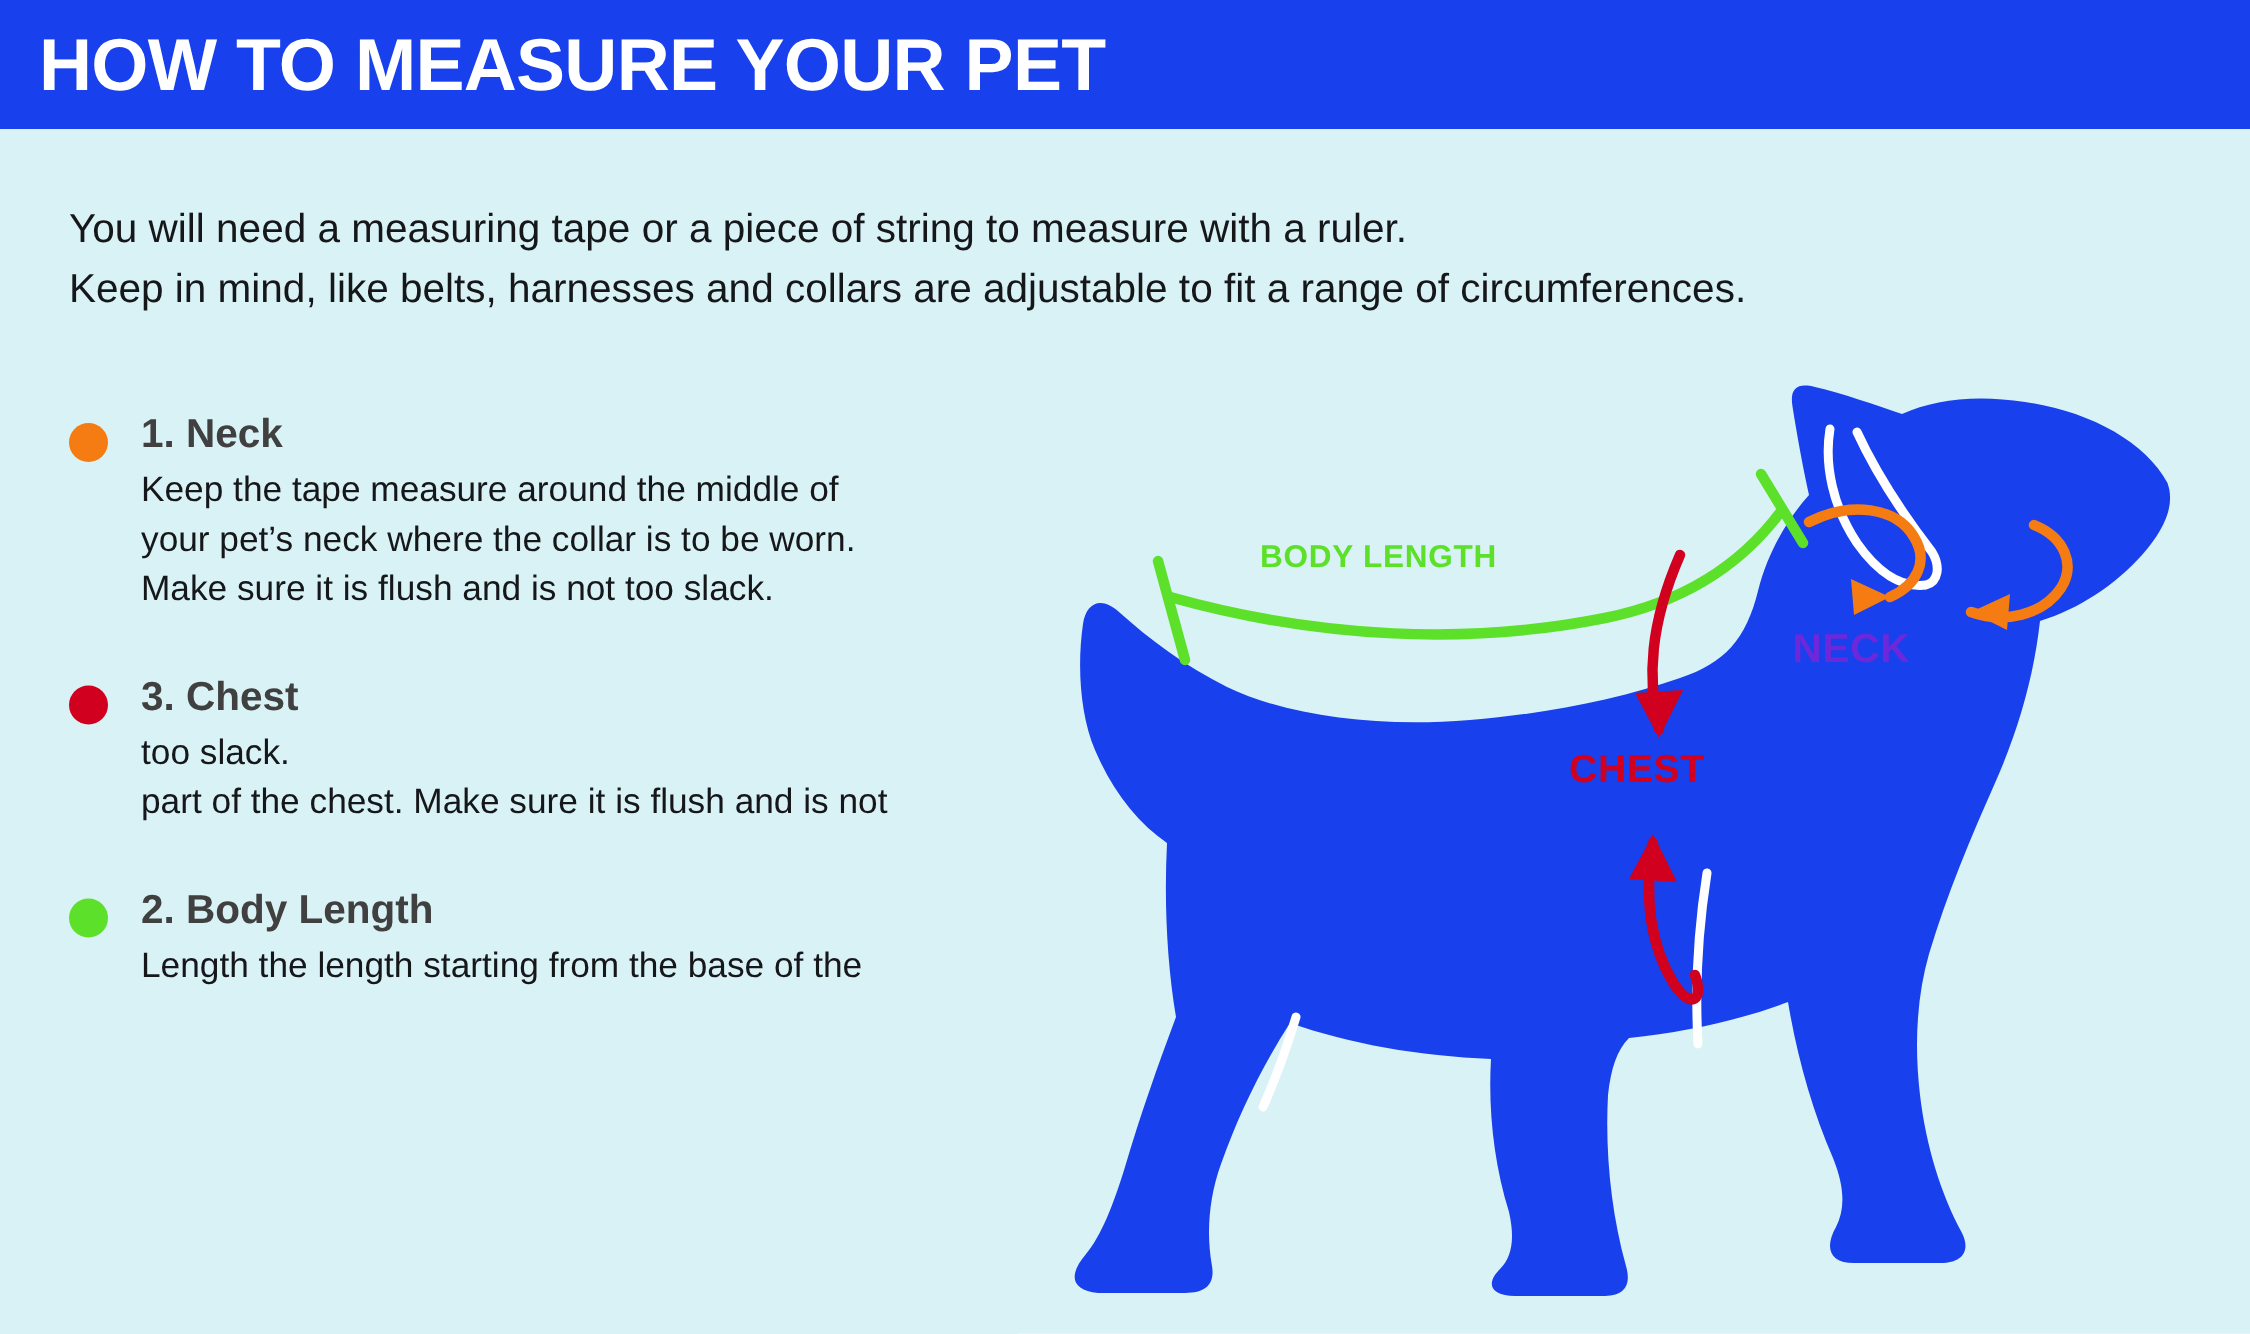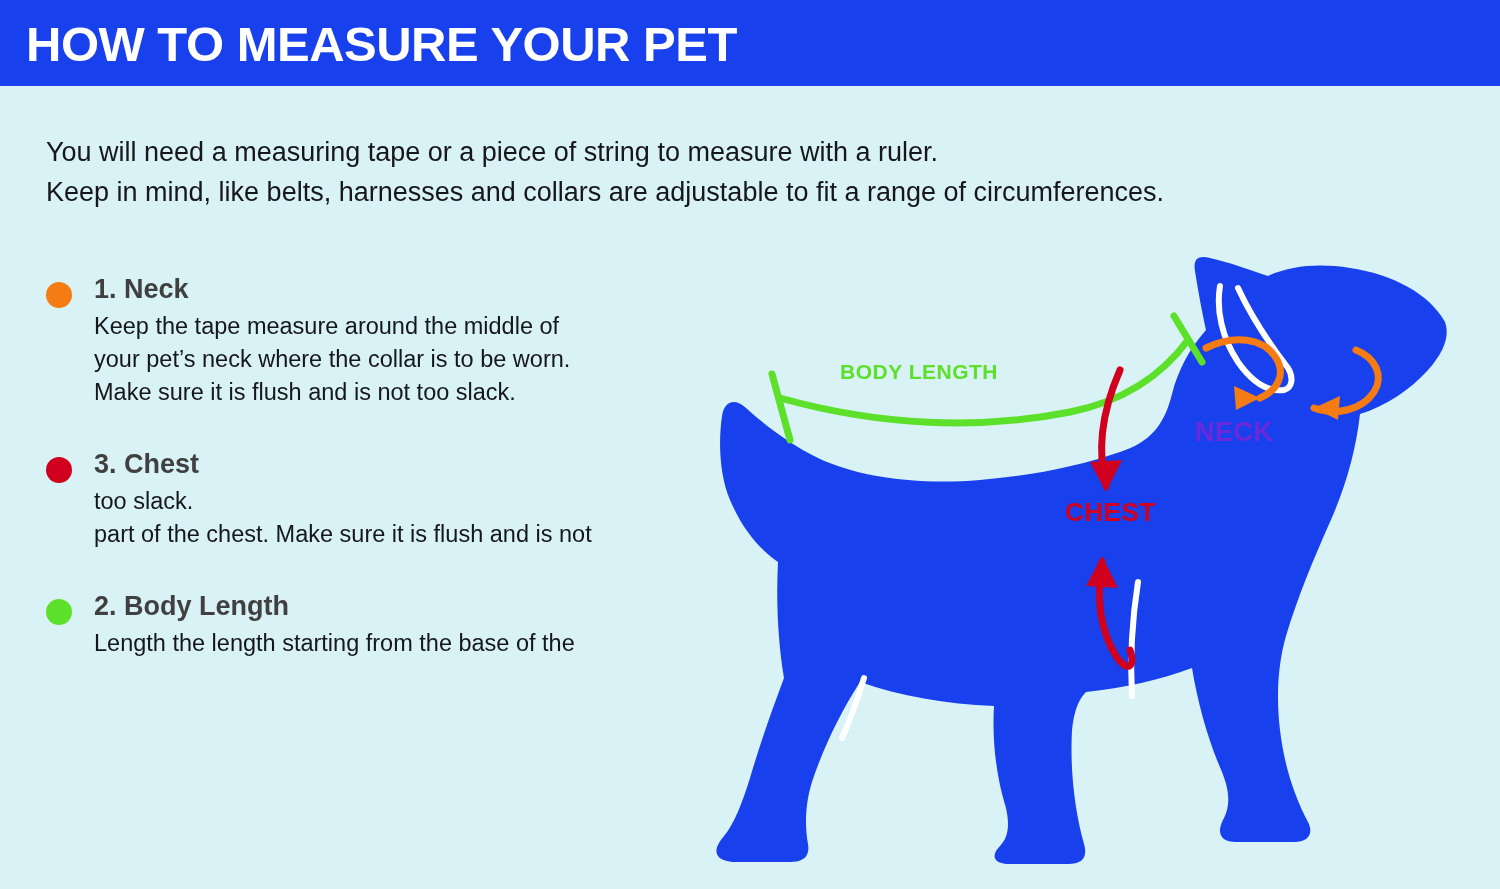--- a/index.html
+++ b/index.html
@@ -118,21 +118,21 @@
     letter-spacing: 0.5px;
   }
   .label-neck {
     left: 545px;
     top: 187px;
     font-size: 27px;
     color: #6d28d9;
     letter-spacing: 0.5px;
   }
   .label-chest {
-    left: 415px;
+    left: 396px;
     top: 267px;
     font-size: 26px;
     color: #d1001f;
     letter-spacing: 0.5px;
   }
 </style>
 </head>
 <body>
 
 <div class="page">

